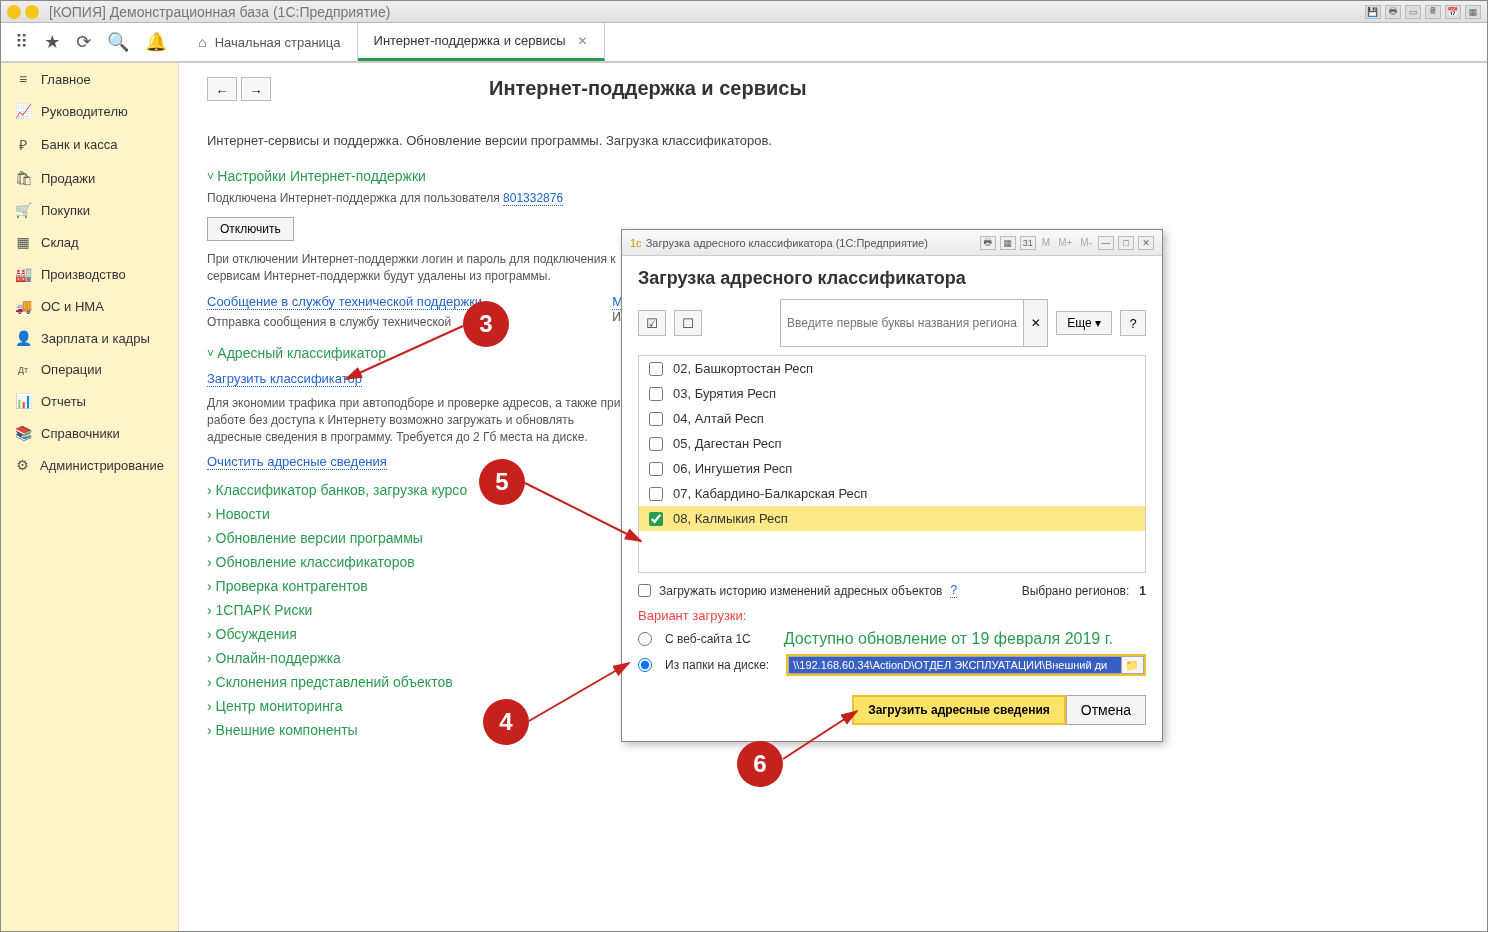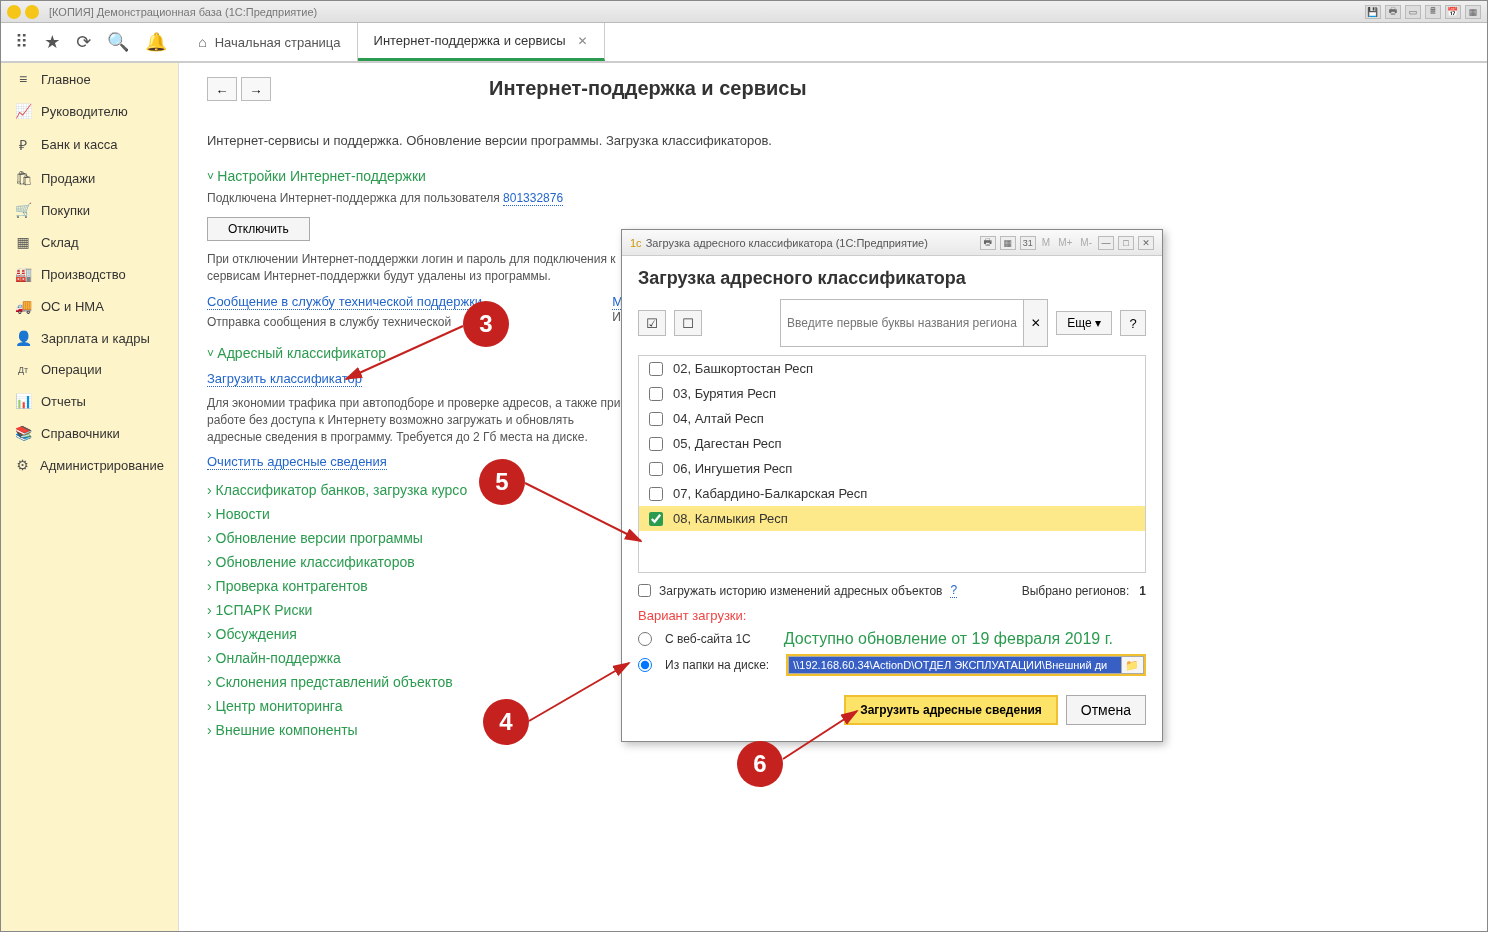--- a/index.html
+++ b/index.html
@@ -2,21 +2,21 @@
 <html><head>
 <meta charset="utf-8">
 <style>
   * { box-sizing: border-box; margin: 0; padding: 0; }
   body { font-family: Arial, sans-serif; font-size: 13px; color: #333; background: #fff; width: 1488px; height: 932px; overflow: hidden; position: relative; border: 1px solid #888; }
   
   
   .titlebar { height: 22px; background: linear-gradient(#f0f0f0, #e0e0e0); display: flex; align-items: center; padding: 0 6px; border-bottom: 1px solid #bbb; }
   .titlebar-left { display:flex; align-items:center; gap:4px; }
   .tb-icon { width:14px; height:14px; border-radius:50%; }
-  .tb-text { color:#777; font-size:11px; margin-left:6px; }
+  .tb-text { color:#777; font-size:14px; margin-left:6px; }
   .titlebar-right { margin-left:auto; display:flex; gap:4px; }
   .tb-btn { width:16px; height:14px; background:#ddd; border:1px solid #bbb; font-size:9px; display:flex; align-items:center; justify-content:center; color:#666; }
 
   
   .toolbar { height: 40px; display:flex; align-items:center; border-bottom:2px solid #ccc; background:#fff; }
   .tool-icons { display:flex; align-items:center; gap:16px; padding:0 14px; color:#555; }
   .tool-icons span { font-size:18px; cursor:pointer; }
   .tabs { display:flex; align-items:center; height:100%; }
   .tab { padding:0 16px; height:100%; display:flex; align-items:center; gap:8px; border-right:1px solid #ccc; cursor:pointer; color:#555; font-size:13px; }
   .tab.active { border-bottom:3px solid #2b9b4f; color:#333; }
@@ -32,21 +32,21 @@
   
   .content { flex:1; padding:14px 28px; position:relative; overflow:hidden; }
   .nav-arrows { display:flex; gap:4px; margin-bottom:8px; }
   .nav-arrows button { width:30px; height:24px; border:1px solid #bbb; background:#f8f8f8; cursor:pointer; }
   .page-title { position:absolute; top:14px; left:310px; font-size:20px; font-weight:bold; }
   .page-sub { margin-top:32px; margin-bottom:20px; color:#444; }
   .section-head { color:#2b9b4f; font-size:14px; margin:10px 0 6px 0; cursor:pointer; }
   .section-head::before { content:"˅ "; color:#2b9b4f; font-size:12px; }
   .text { color:#555; font-size:12px; margin:4px 0; line-height:1.4; max-width:420px; }
   .link { color:#2266cc; text-decoration:none; border-bottom:1px dotted #2266cc; cursor:pointer; }
-  .btn { border:1px solid #aaa; background:#f5f5f5; padding:4px 20px; cursor:pointer; font-size:12px; margin:6px 0; }
+  .btn { border:1px solid #aaa; background:#f5f5f5; padding:4px 12px; cursor:pointer; font-size:12px; margin:6px 0; }
   .green-link { color:#2b9b4f; font-size:14px; cursor:pointer; margin:8px 0; display:block; }
   .green-link::before { content:"› "; }
 
   
   .modal { position:absolute; left:620px; top:228px; width:542px; background:#fff; border:1px solid #888; box-shadow:3px 3px 8px rgba(0,0,0,0.25); }
   .modal-title { height:26px; background:linear-gradient(#fafafa,#e8e8e8); display:flex; align-items:center; padding:0 8px; font-size:11px; color:#555; border-bottom:1px solid #ccc; }
   .modal-title .right { margin-left:auto; display:flex; gap:4px; align-items:center; }
   .mt-btn { width:16px; height:14px; border:1px solid #bbb; background:#eee; font-size:9px; display:flex; align-items:center; justify-content:center; color:#666; }
   .mt-text-btn { font-size:10px; color:#aaa; padding:0 2px; }
   .modal-header { font-size:18px; font-weight:bold; padding:12px 16px 10px 16px; }
@@ -68,21 +68,21 @@
   .hist-row .right { margin-left:auto; }
   .variant-head { color:#ef4444; font-size:13px; padding:6px 30px 4px 16px; }
   .radio-row { display:flex; align-items:center; gap:13px; padding:3px 16px; font-size:12px; }
   .radio-row input[type=radio] { width:14px; height:14px; }
   .avail { color:#2b9b4f; font-size:16px; margin-left:20px; }
   .path-box { display:flex; flex:1; margin-left:4px;border-radius:10px; }
   .path-box .wrap { flex:1; border:2px solid #f0c030; display:flex; }
   .path-input { flex:1; border:1px solid #aaa; padding:2px 4px; font-size:11px; background:#3860c4; color:#fff; }
   .path-btn { width:22px; border:1px solid #aaa; border-left:none; background:#f5f5f5; font-size:11px; }
 
-  .modal-buttons { display:flex; justify-content:flex-end; gap:8px; padding:16px; }
+  .modal-buttons { display:flex; justify-content:flex-end; padding:16px; }
   .load-btn { border:2px solid #f0c030; background:#fde468; padding:6px 14px; font-weight:bold; cursor:pointer; font-size:12px; }
   .cancel-btn { border:1px solid #aaa; background:#f5f5f5; padding:6px 14px; cursor:pointer; font-size:14px; }
 
   
   .callout { position:absolute; width:46px; height:46px; border-radius:50%; background:#c5221f; color:#fff; display:flex; align-items:center; justify-content:center; font-size:24px; font-weight:bold; z-index:100; }
   svg.arrow { position:absolute; z-index:99; pointer-events:none; }
 </style>
 </head>
 <body>
 

